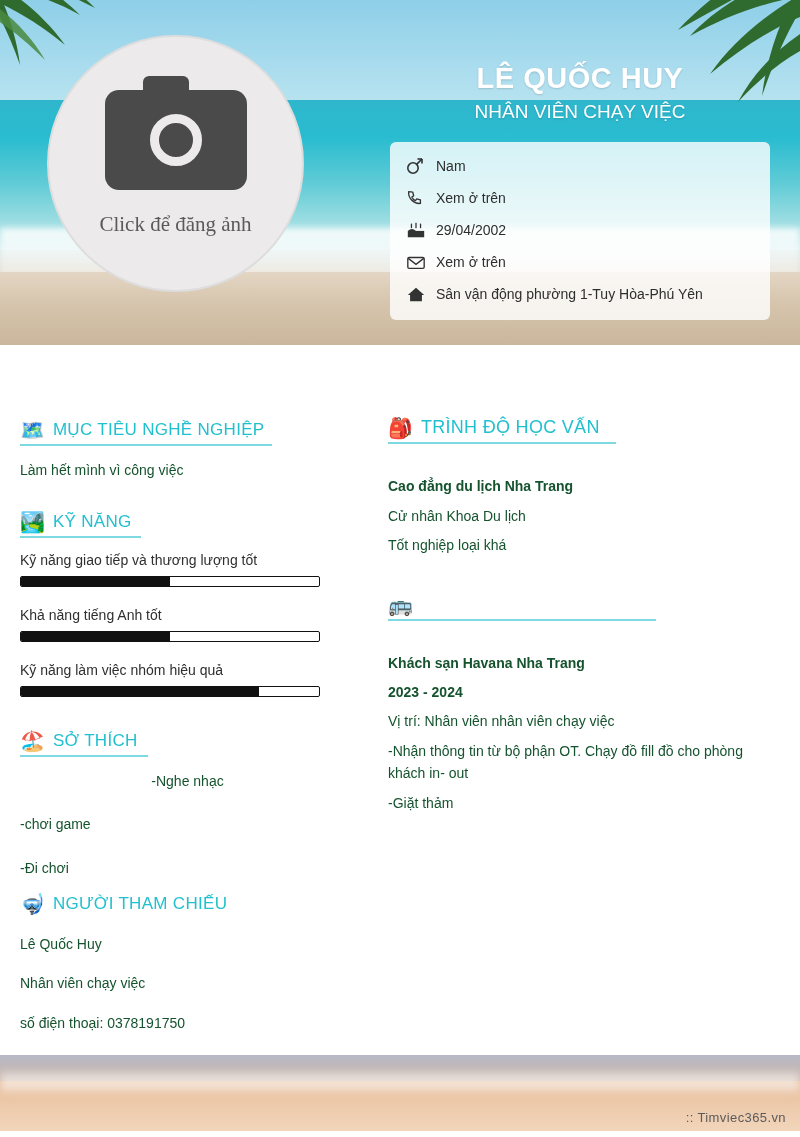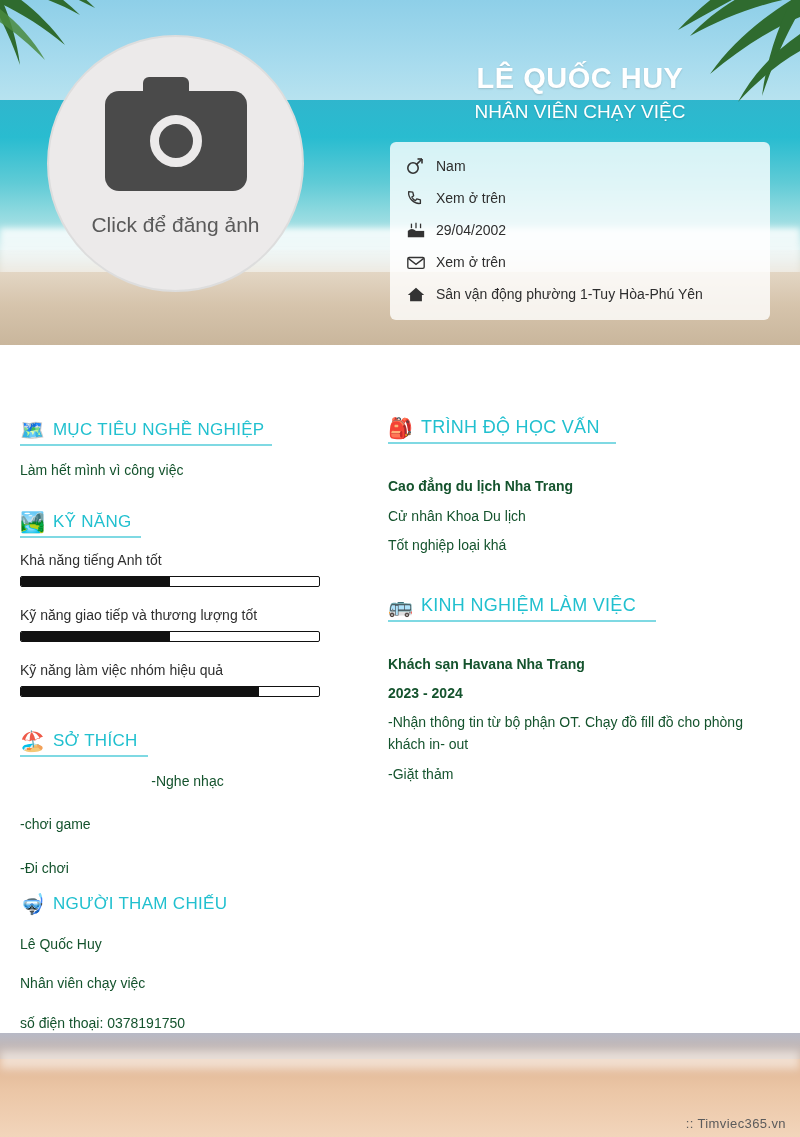--- a/index.html
+++ b/index.html
@@ -87,20 +87,21 @@
     left:50%; top:50%;
     transform:translate(-50%,-50%);
     width:52px; height:52px;
     border-radius:50%;
     background:#4a4a4a;
     border:9px solid #eceaea;
   }
   .avatar-label {
     font-size:21px;
     color:#5a5a5a;
+    font-family:Liberation Serif, serif;
   }
 
   
   .name-block {
     position:absolute;
     left:390px; top:62px;
     width:380px;
   }
   .full-name {
     font-size:29px;
@@ -195,23 +196,23 @@
     margin-bottom:20px;
     overflow:hidden;
   }
   .bar-inner { height:100%; background:#111; }
 
   .block-gap-lg { height:30px; }
 
   
   .footer {
     position:absolute;
-    left:0; bottom:0;
+    left:0; bottom:6px;
     width:800px;
-    height:104px;
+    height:76px;
     background: linear-gradient(to bottom, #cfa98c 0%, #e0b695 25%, #ebc6a6 55%, #f2d5bb 100%);
     overflow:hidden;
     text-decoration:underline;
   }
   .footer .f-sea {
     position:absolute; left:0; top:0; width:800px; height:26px;
     background: linear-gradient(to bottom, #b7b9c6 0%, #cbb6a8 100%);
   }
   .footer .f-wave {
     position:absolute; left:0; top:18px; width:800px; height:18px;
@@ -343,30 +344,30 @@
     <div class="block-gap-lg"></div>
 
     <div>
       <div class="sec-head">
         <span class="sec-emoji">🏞️</span>
         <span class="sec-title">KỸ NĂNG</span>
       </div>
       <div class="sec-underline" style="width:121px;"></div>
 
       <div>
+        <div class="skill-label">Kỹ năng giao tiếp và thương lượng tốt</div>
+        <div class="bar-outer">
+          <div class="bar-inner" id="bar0" style="width: 50%;"></div>
+        </div>
+      </div>
+
+      <div>
         <div class="skill-label">Khả năng tiếng Anh tốt</div>
         <div class="bar-outer">
           <div class="bar-inner" id="bar1" style="width: 50%;"></div>
-        </div>
-      </div>
-
-      <div>
-        <div class="skill-label">Kỹ năng giao tiếp và thương lượng tốt</div>
-        <div class="bar-outer">
-          <div class="bar-inner" id="bar0" style="width: 50%;"></div>
         </div>
       </div>
 
       <div>
         <div class="skill-label">Kỹ năng làm việc nhóm hiệu quả</div>
         <div class="bar-outer">
           <div class="bar-inner" id="bar2" style="width: 80%;"></div>
         </div>
       </div>
     </div>
@@ -409,26 +410,26 @@
       <div class="txt txt-b">Cao đẳng du lịch Nha Trang</div>
       <div class="txt" style="margin-top:8px;">Cử nhân Khoa Du lịch</div>
       <div class="txt" style="margin-top:8px;">Tốt nghiệp loại khá</div>
     </div>
 
     <div style="height:38px;"></div>
 
     <div>
       <div class="sec-head">
         <span class="sec-emoji">🚌</span>
-        <span class="sec-title" style="font-size:18px;">KINH NGHIỆM LÀM VIỆC</span>
       </div>
       <div class="sec-underline" style="width:268px;"></div>
       <div style="height:18px;"></div>
       <div class="txt txt-b">Khách sạn Havana Nha Trang</div>
       <div class="txt txt-b" style="margin-top:7px;">2023 - 2024</div>
+      <div class="txt" style="margin-top:8px;">Vị trí: Nhân viên nhân viên chạy việc</div>
       <div class="txt" style="margin-top:8px;">-Nhận thông tin từ bộ phận OT. Chạy đồ fill đồ cho phòng khách in- out</div>
       <div class="txt" style="margin-top:8px;">-Giặt thảm</div>
     </div>
 
   </div>
 </div>
 
 <div class="footer">
   <div class="f-sea"></div>
   <div class="f-wave"></div>

